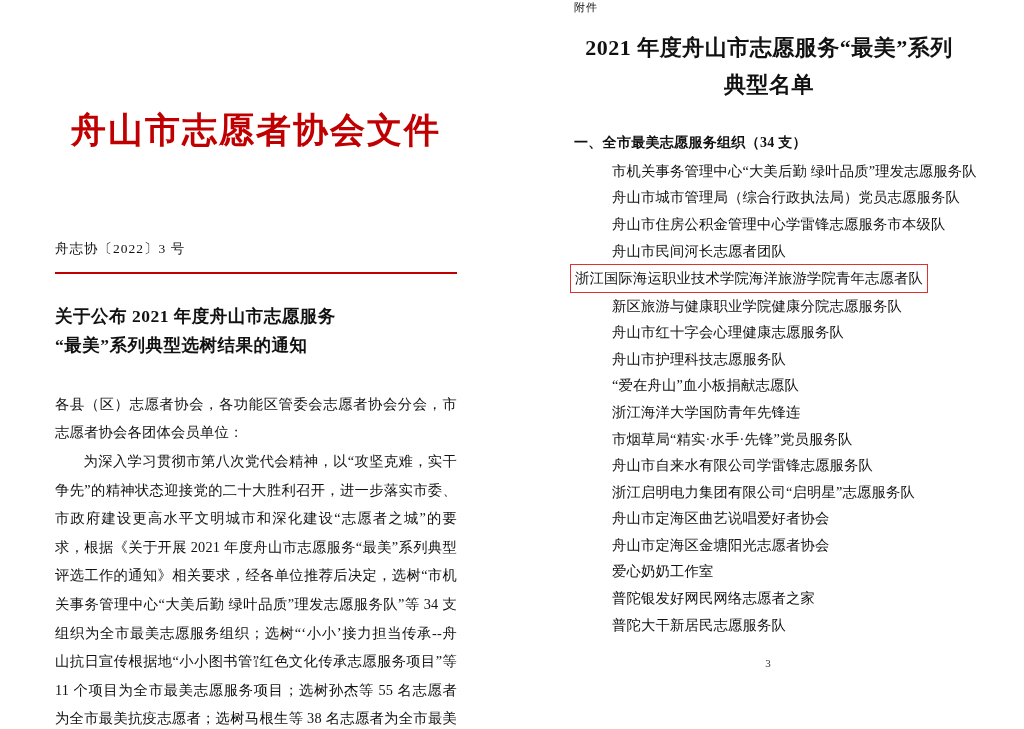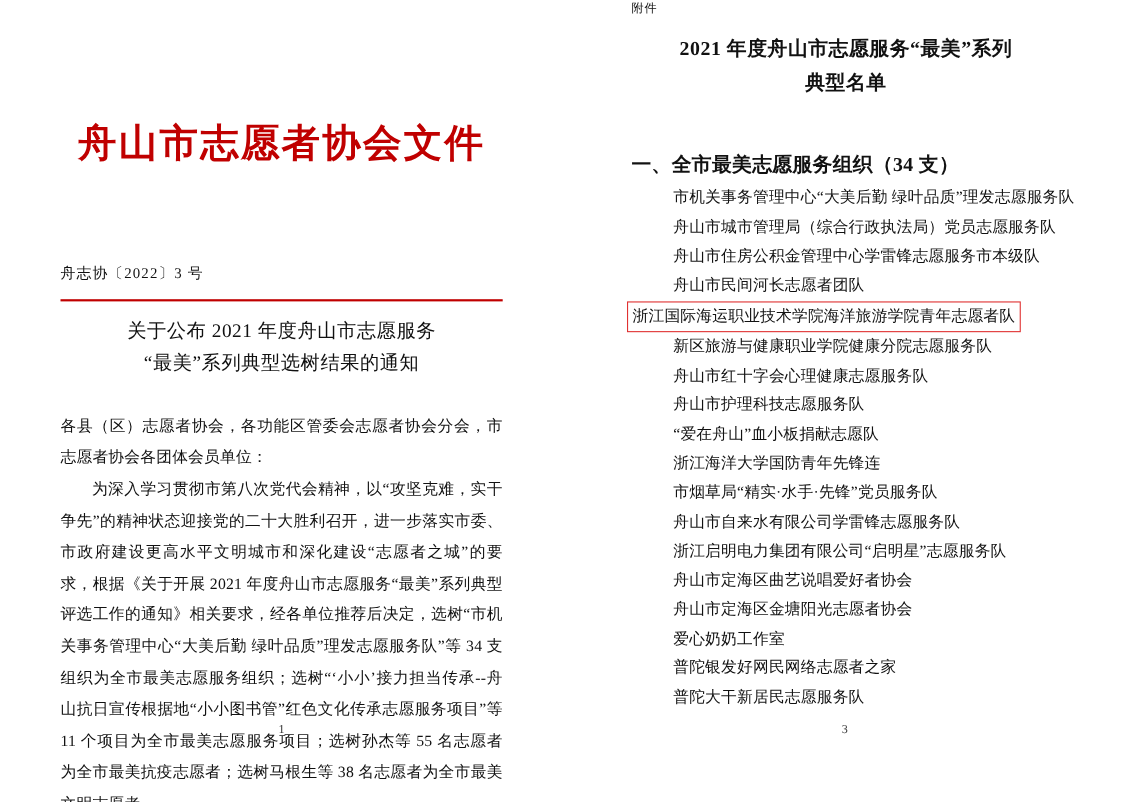--- a/index.html
+++ b/index.html
@@ -52,24 +52,24 @@
     letter-spacing: 1px;
     color: #111;
   }
   .red-rule {
     margin-top: 14px;
     height: 2px;
     background: #c00000;
     width: 100%;
   }
   .notice-title {
-    margin-top: 12px;
-    text-align: center;
+    margin-top: 28px;
+    text-align: left;
     font-size: 17.5px;
-    font-weight: normal;
+    font-weight: bold;
     line-height: 1.65;
     letter-spacing: 0.5px;
   }
   .body-text {
     margin-top: 30px;
     font-size: 14.3px;
     line-height: 2.0;
     text-align: justify;
     letter-spacing: 0.2px;
   }
@@ -90,28 +90,28 @@
   }
 
   
   .attach-label {
     font-size: 11px;
     letter-spacing: 1px;
   }
   .list-title {
     margin-top: 14px;
     text-align: center;
-    font-size: 18px;
+    font-size: 22px;
     font-weight: bold;
     line-height: 1.7;
     letter-spacing: 0.5px;
   }
   .section-head {
-    margin-top: 47px;
-    font-size: 18px;
+    margin-top: 30px;
+    font-size: 14px;
     font-weight: bold;
     letter-spacing: 0.3px;
   }
   .org-list {
     margin-top: 6px;
     font-size: 14.3px;
     line-height: 1.86;
     letter-spacing: 0.2px;
   }
   .org-item {

